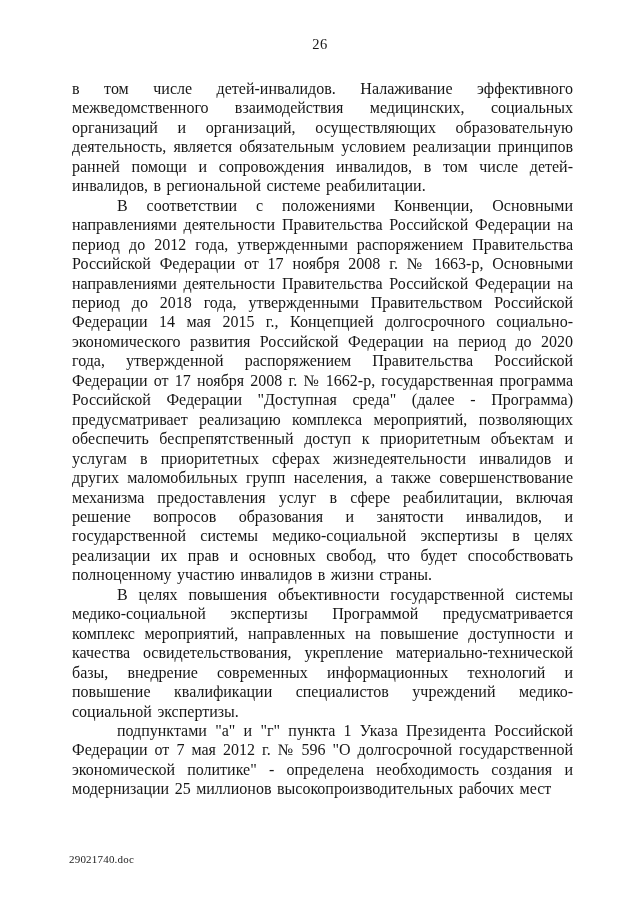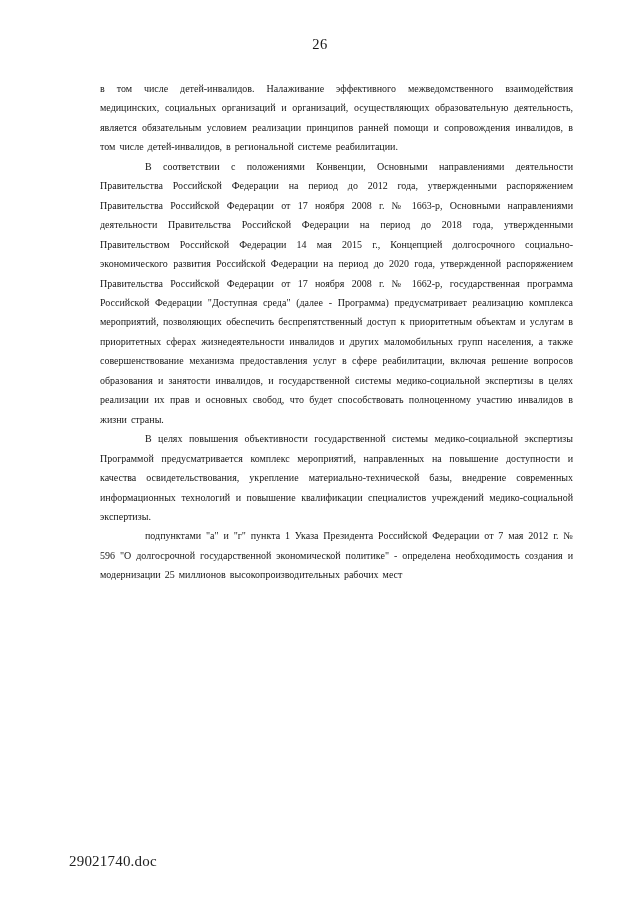--- a/index.html
+++ b/index.html
@@ -18,38 +18,38 @@
     position: relative;
   }
   .page-number {
     padding-top: 36px;
     text-align: center;
     font-size: 14.5px;
     line-height: 16px;
     letter-spacing: 0.5px;
   }
   .body-text {
-    margin: 27px 67px 0 100px;
-    font-size: 10px;
+    margin: 27px 67px 0 72px;
+    font-size: 16px;
     line-height: 19.45px;
     text-align: justify;
     word-spacing: 1.5px;
   }
   .body-text p {
     margin: 0;
     padding: 0;
   }
   .body-text p.indent {
     text-indent: 45px;
   }
   .footer-filename {
     position: absolute;
     left: 69px;
     top: 853px;
-    font-size: 15px;
+    font-size: 11px;
     letter-spacing: 0.2px;
     color: #222222;
     text-align: right;
   }
 </style>
 </head>
 <body>
 
 <div class="page">
   <div class="page-number">26</div>

